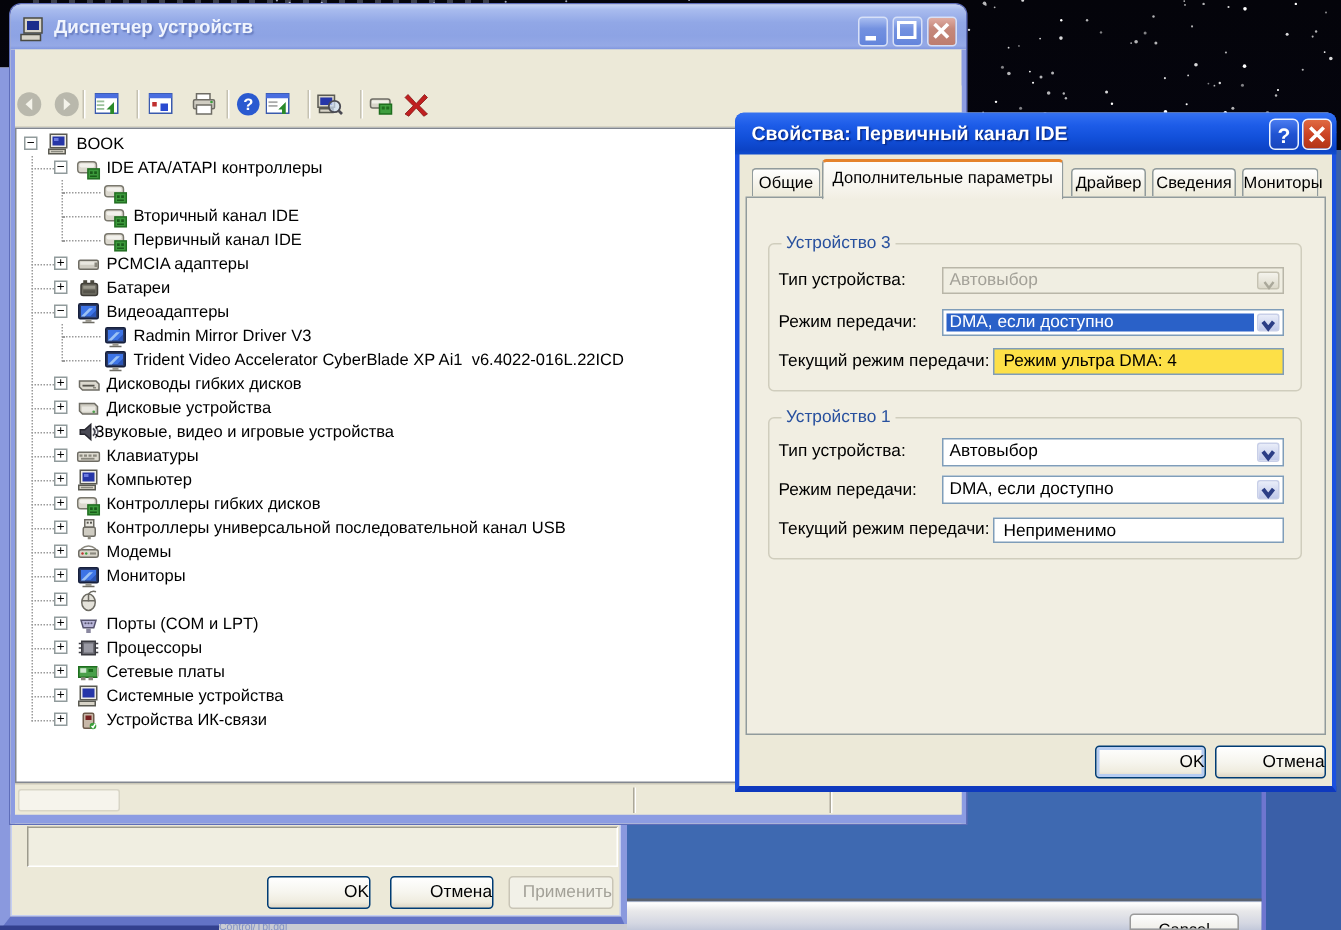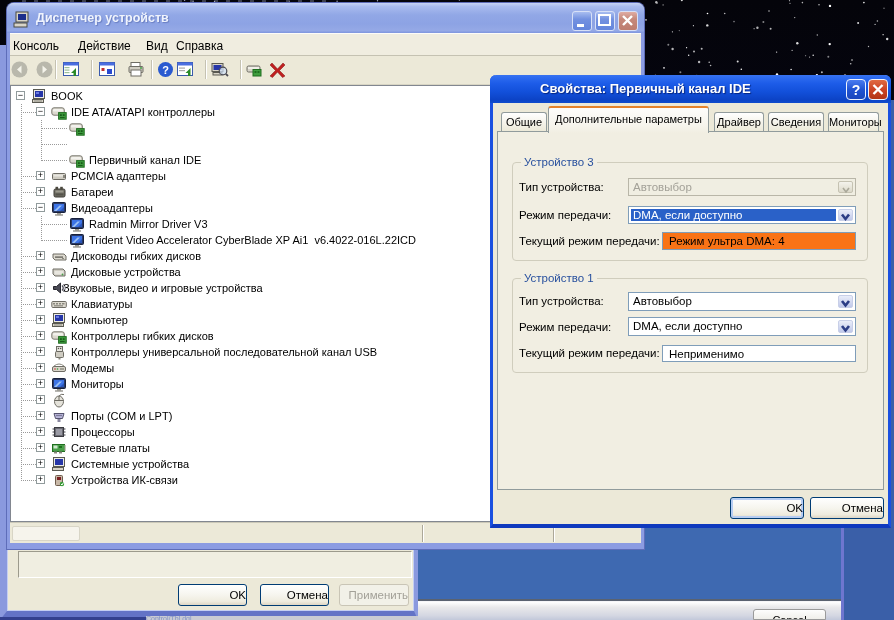--- a/index.html
+++ b/index.html
@@ -49,37 +49,37 @@
 .pm { position:absolute; top:3px; width:9px; height:9px; background:#fff; border:1px solid #919b9c; font-size:9px; line-height:7px; text-align:center; color:#000; }
 .ticon { position:absolute; top:0; width:16px; height:16px; }
 .vdot { position:absolute; width:1px; border-left:1px dotted #9a9a9a; }
 .hdot { position:absolute; height:1px; border-top:1px dotted #9a9a9a; }
 
 
 #propdlg { left:490px; top:75px; width:401px; height:453px; background:#ece9d8; border-radius:6px 6px 0 0;
   border-left:3px solid #1a50e0; border-right:3px solid #1a50e0; border-bottom:4px solid #0e39be; }
 #pd-title { position:absolute; left:-3px; top:0; width:401px; height:28px; border-radius:6px 6px 0 0;
   background:linear-gradient(#3873f0 0%, #2e6cf0 8%, #1d5ce8 30%, #1250da 60%, #0c43c6 88%, #0f4ccd 100%); }
-#pd-title .txt { position:absolute; left:11px; top:6px; font-size:13px; font-weight:bold; color:#fff; text-shadow:1px 1px 1px rgba(0,20,90,0.7);margin-left:39px; }
+#pd-title .txt { position:absolute; left:11px; top:6px; font-size:13px; font-weight:bold; color:#fff; text-shadow:1px 1px 1px rgba(0,20,90,0.7); }
 .pdbtn { position:absolute; top:4px; width:20px; height:21px; border-radius:4px; border:1px solid #eef3fd; color:#fff; font-weight:bold; text-align:center; }
 #pd-help { left:356px; background:linear-gradient(#4a7cf0,#2053d2 50%,#1a46bc); font-size:14px; line-height:20px; }
 #pd-close { left:378px; }
 
 
 .tab { position:absolute; background:linear-gradient(#ffffff,#f4f2e8 60%,#ece9d8); border:1px solid #919b9c; border-bottom:none; border-radius:3px 3px 0 0; font-size:11px; color:#000; text-align:center; white-space:nowrap; }
 .tab.active { background:linear-gradient(#fdfdfb,#f6f4ec 70%,#f1eee2); border-top:2px solid #e5832c; z-index:5; height:27px !important; }
 #pd-panel { position:absolute; left:4px; top:56px; width:387px; height:359px; background:#f1eee2; border:1px solid #919b9c; }
 
 .gbox { position:absolute; border:1px solid #d0cdbd; border-radius:4px; }
 .gbox .glabel { position:absolute; left:8px; top:-7px; background:#f1eee2; padding:0 3px; font-size:11.5px; color:#28509e; }
 .flabel { position:absolute; font-size:11.5px; color:#000; white-space:nowrap; }
 .combo { position:absolute; background:#fff; border:1px solid #7f9db9; font-size:11.5px; }
 .combo .ctext { position:absolute; left:4px; top:2px; white-space:nowrap; }
 .carrow { position:absolute; right:2px; top:2px; bottom:2px; width:15px; background:linear-gradient(#e9edf9,#ccd3ee 70%,#c0c9ea); border:1px solid #c8cfe8; border-radius:2px; }
-.rofield { position:absolute; background:#f97316; border:1px solid #7f9db9; font-size:11.5px; }
+.rofield { position:absolute; background:#fde047; border:1px solid #7f9db9; font-size:11.5px; }
 .rofield .ctext { position:absolute; left:6px; top:2px; white-space:nowrap; }
 </style>
 </head>
 <body>
 <div class="abs" id="desktop">
 <svg width="894" height="620" style="position:absolute;left:0;top:0">
 <circle cx="802.4" cy="2.6" r="0.8" fill="#fff" opacity="0.7"></circle>
       <circle cx="696.7" cy="75.9" r="1.2" fill="#fff" opacity="0.5"></circle>
       <circle cx="790.0" cy="3.3" r="0.6" fill="#fff" opacity="0.7"></circle>
       <circle cx="699.1" cy="62.0" r="1.2" fill="#fff" opacity="0.7"></circle>
@@ -226,26 +226,20 @@
           <rect x="3" y="3" width="11" height="10" fill="none" stroke="#fff" stroke-width="2"></rect>
         </svg>
       </div>
     <div class="capbtn" id="dm-close">
         <svg width="18" height="18">
           <path d="M4 4 L13 13 M13 4 L4 13" stroke="#fff" stroke-width="2.4"></path>
         </svg>
       </div>
   </div>
   <div id="dm-frame">
-    <div id="dm-menu">
-      <span style="left:3px">Консоль</span>
-      <span style="left:68px">Действие</span>
-      <span style="left:136px">Вид</span>
-      <span style="left:166px">Справка</span>
-    </div>
     <div id="dm-tool">
         <svg style="position:absolute;left:1px;top:4px" width="17" height="17" viewBox="0 0 17 17">
           <circle cx="8.5" cy="8.5" r="8" fill="#b9b8ac"></circle>
           <path d="M10.5 4.5 L6 8.5 L10.5 12.5 Z" fill="#f4f3ea"></path>
         </svg>
         <svg style="position:absolute;left:26px;top:4px" width="17" height="17" viewBox="0 0 17 17">
           <circle cx="8.5" cy="8.5" r="8" fill="#b9b8ac"></circle>
           <path d="M6.5 4.5 L11 8.5 L6.5 12.5 Z" fill="#f4f3ea"></path>
         </svg>
         <div style="position:absolute;left:45px;top:3px;width:1px;height:19px;background:#c5c2b2;box-shadow:1px 0 0 #fff"></div>
@@ -335,20 +329,31 @@
           <div class="ticon" style="left:58px"><svg width="16" height="16" viewBox="0 0 16 16">
               <rect x="0.8" y="3.8" width="12.5" height="7.4" rx="2.2" fill="#dcd9cf" stroke="#7a786e"></rect>
               <rect x="2" y="5" width="10" height="2.6" rx="1.2" fill="#f2f1ec"></rect>
               <rect x="7.6" y="8.6" width="7.6" height="6.6" fill="#3c9a3c" stroke="#226e22"></rect>
               <rect x="9" y="10.2" width="1.8" height="1.8" fill="#1a5c1a"></rect>
               <rect x="11.8" y="10.2" width="1.8" height="1.8" fill="#1a5c1a"></rect>
               <rect x="9" y="13" width="4.6" height="1" fill="#1a5c1a"></rect>
             </svg></div>
         </div>
         <div class="hdot" style="left:30px;top:58px;width:26px"></div>
+        <div class="trow" style="top:50px">
+          <div class="ticon" style="left:58px"><svg width="16" height="16" viewBox="0 0 16 16">
+              <rect x="0.8" y="3.8" width="12.5" height="7.4" rx="2.2" fill="#dcd9cf" stroke="#7a786e"></rect>
+              <rect x="2" y="5" width="10" height="2.6" rx="1.2" fill="#f2f1ec"></rect>
+              <rect x="7.6" y="8.6" width="7.6" height="6.6" fill="#3c9a3c" stroke="#226e22"></rect>
+              <rect x="9" y="10.2" width="1.8" height="1.8" fill="#1a5c1a"></rect>
+              <rect x="11.8" y="10.2" width="1.8" height="1.8" fill="#1a5c1a"></rect>
+              <rect x="9" y="13" width="4.6" height="1" fill="#1a5c1a"></rect>
+            </svg></div>
+          <span class="txt" style="left:78px">Вторичный канал IDE</span>
+        </div>
         <div class="hdot" style="left:30px;top:74px;width:26px"></div>
         <div class="trow" style="top:66px">
           <div class="ticon" style="left:58px"><svg width="16" height="16" viewBox="0 0 16 16">
               <rect x="0.8" y="3.8" width="12.5" height="7.4" rx="2.2" fill="#dcd9cf" stroke="#7a786e"></rect>
               <rect x="2" y="5" width="10" height="2.6" rx="1.2" fill="#f2f1ec"></rect>
               <rect x="7.6" y="8.6" width="7.6" height="6.6" fill="#3c9a3c" stroke="#226e22"></rect>
               <rect x="9" y="10.2" width="1.8" height="1.8" fill="#1a5c1a"></rect>
               <rect x="11.8" y="10.2" width="1.8" height="1.8" fill="#1a5c1a"></rect>
               <rect x="9" y="13" width="4.6" height="1" fill="#1a5c1a"></rect>
             </svg></div>

